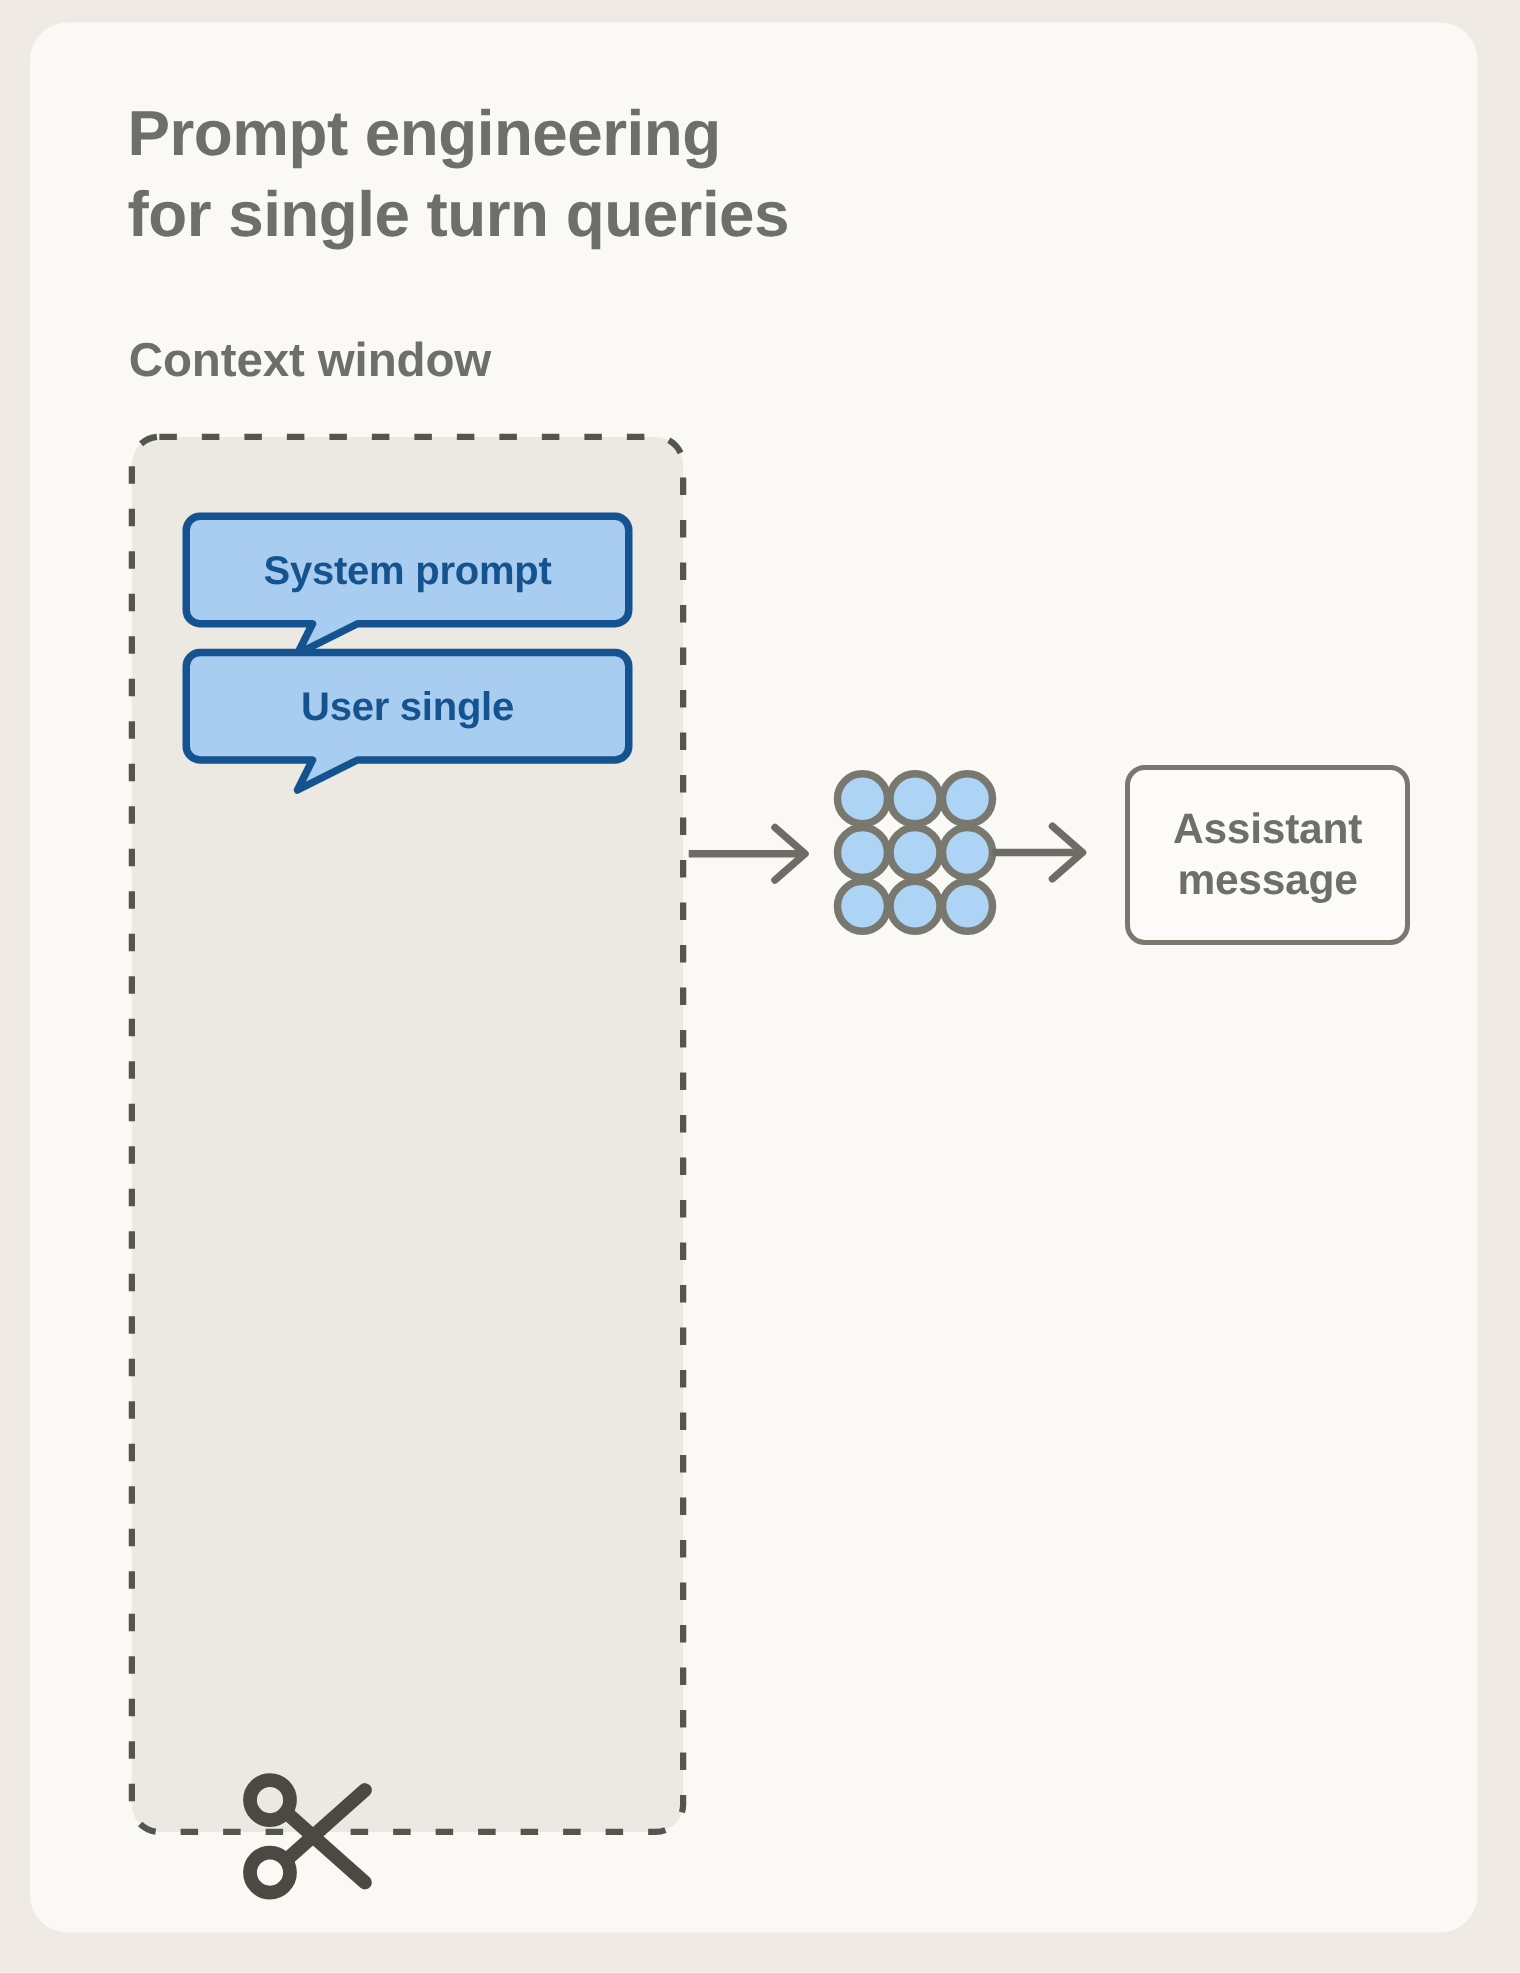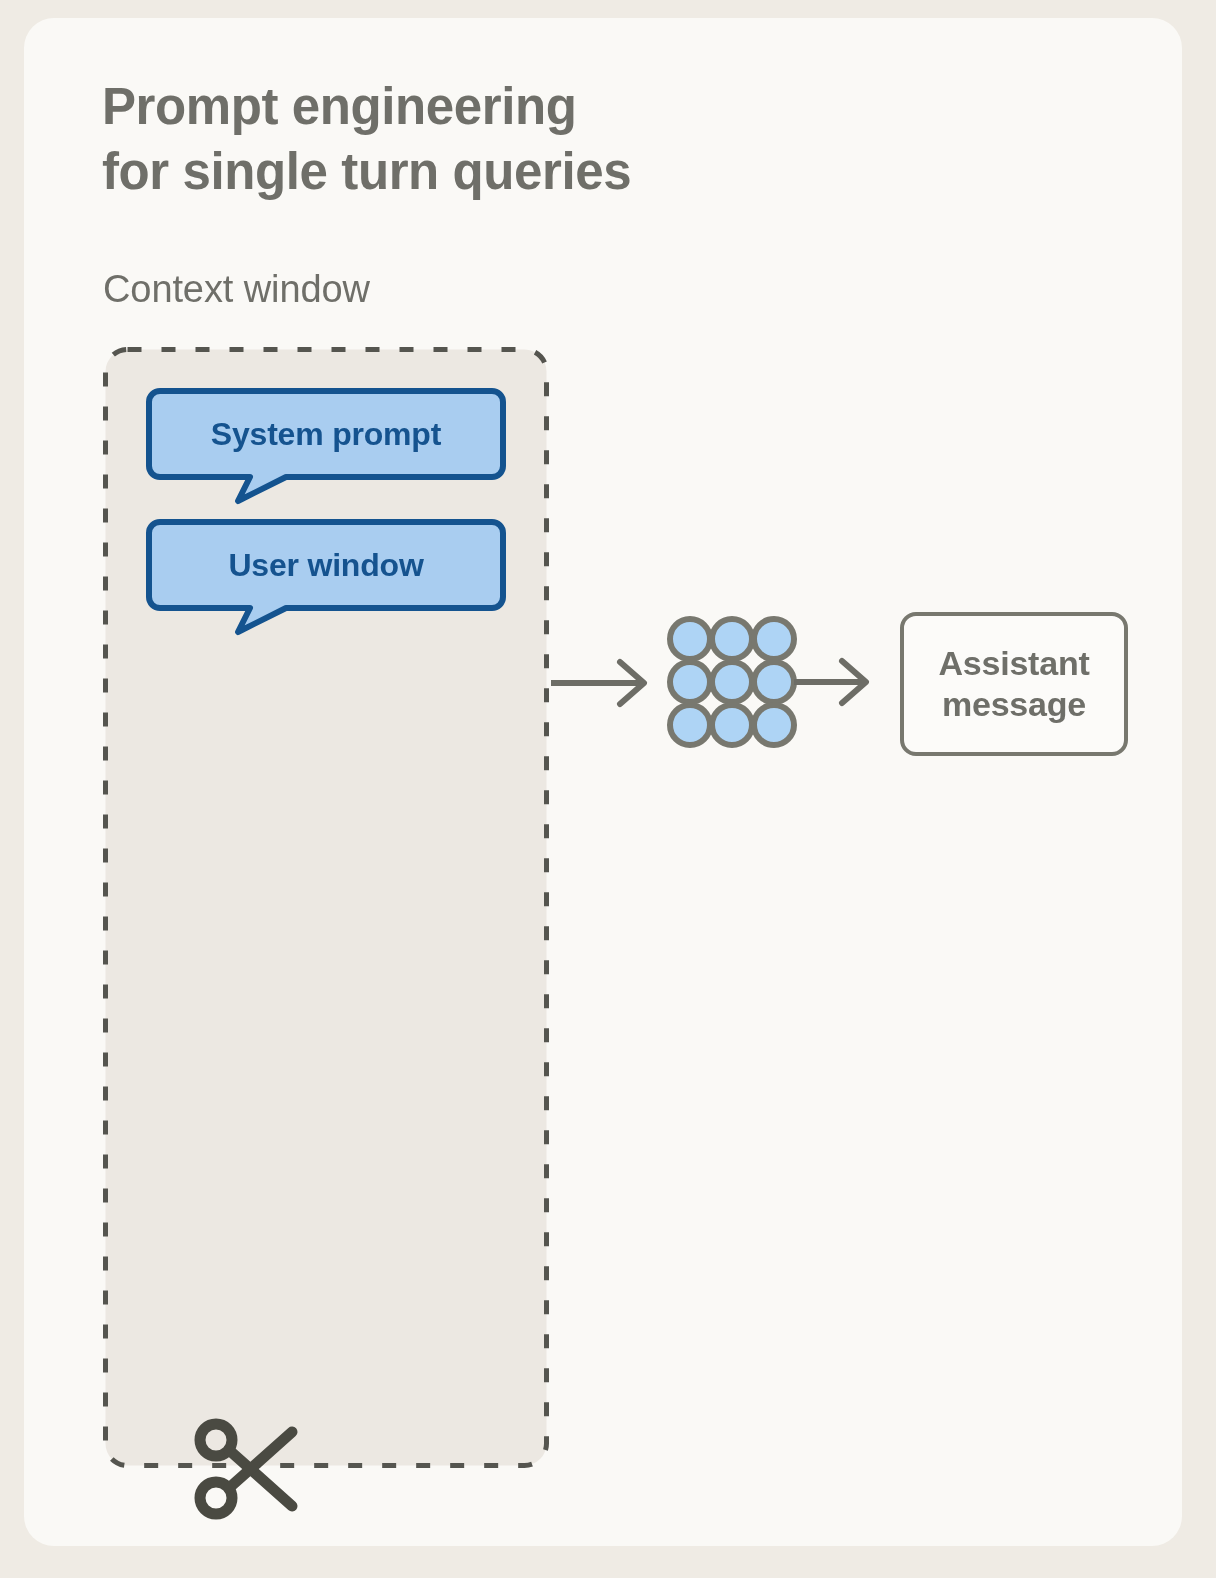--- a/index.html
+++ b/index.html
@@ -38,21 +38,21 @@
     line-height: 1.28;
     letter-spacing: -0.4px;
     color: #6f6f69;
     white-space: pre-line;
   }
   .subtitle {
     position: absolute;
     left: 79px;
     top: 250px;
     font-size: 38px;
-    font-weight: normal;
+    font-weight: bold;
     color: #6f6f69;
     letter-spacing: -0.1px;
   }
 
   
   .ctx-box {
     position: absolute;
     left: 79px;
     top: 329px;
     width: 446px;
@@ -84,21 +84,21 @@
     width: 360px;
     height: 92px;
     display: flex;
     align-items: center;
     justify-content: center;
     font-size: 32px;
     font-weight: bold;
     color: #15538f;
     letter-spacing: -0.2px;
   }
-  #bubble-system { left: 122px; top: 370px; }
+  #bubble-system { left: 122px; top: 392px; }
   #bubble-user   { left: 122px; top: 501px; }
 
   
   .flow-svg {
     position: absolute;
     left: 0;
     top: 0;
     width: 1216px;
     height: 1578px;
     overflow: visible;
@@ -162,21 +162,21 @@
                  L 92 113 L 104 89 H 14 A 11 11 0 0 1 3 78 V 14 A 11 11 0 0 1 14 3 Z" fill="#a9cdf0" stroke="#14538f" stroke-width="6" stroke-linejoin="round"></path>
       </svg>
       <div class="bubble-label">System prompt</div>
     </div>
 
     <div class="bubble" id="bubble-user">
       <svg width="360" height="120" viewBox="0 0 360 120" aria-hidden="true">
         <path d="M 14 3 H 346 A 11 11 0 0 1 357 14 V 78 A 11 11 0 0 1 346 89 H 140
                  L 92 113 L 104 89 H 14 A 11 11 0 0 1 3 78 V 14 A 11 11 0 0 1 14 3 Z" fill="#a9cdf0" stroke="#14538f" stroke-width="6" stroke-linejoin="round"></path>
       </svg>
-      <div class="bubble-label">User window</div>
+      <div class="bubble-label">User single</div>
     </div>
 
     <svg class="flow-svg" viewBox="0 0 1216 1578" aria-hidden="true">
       <g>
         <path d="M 527 665 H 616" fill="none" stroke="#6d6d66" stroke-width="6" stroke-linecap="butt"></path>
         <path d="M 596 644 L 620 665 L 596 686" fill="none" stroke="#6d6d66" stroke-width="6" stroke-linecap="round" stroke-linejoin="round"></path>
       </g>
 
       <g>
         <g stroke="#78786f" stroke-width="6" fill="none">

